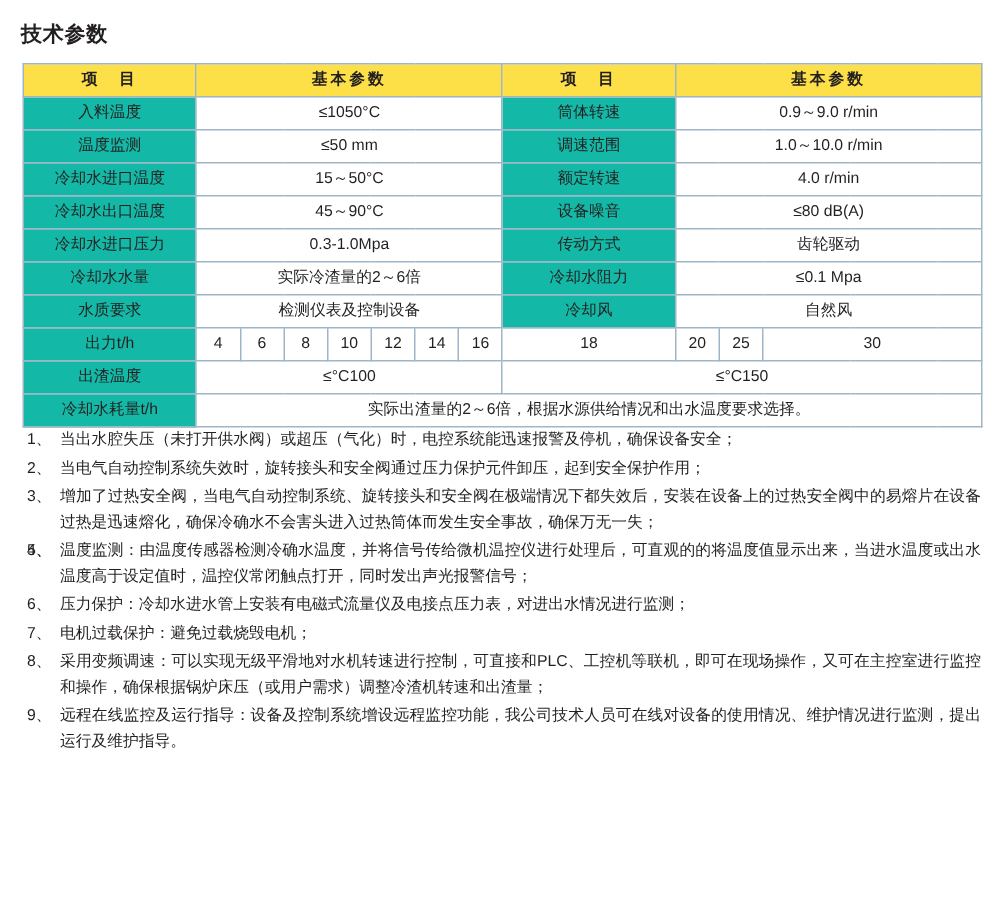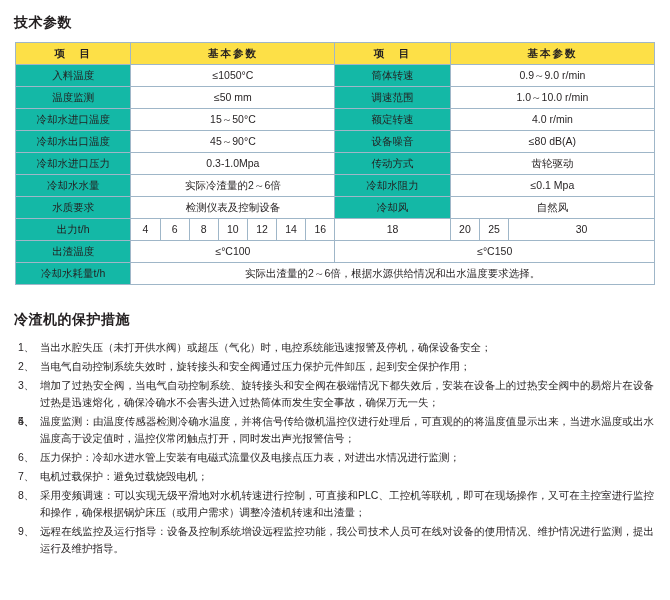--- a/index.html
+++ b/index.html
@@ -184,21 +184,20 @@
         <td class="val" colspan="8">≤°C150</td>
       </tr>
 
       <tr>
         <td class="lbl">冷却水耗量t/h</td>
         <td class="val" colspan="15">实际出渣量的2～6倍，根据水源供给情况和出水温度要求选择。</td>
       </tr>
     </tbody>
   </table>
 
-  <div class="protect-title">冷渣机的保护措施</div>
 
   <ol class="measures">
     <li>
       <span class="num">1、</span><span>当出水腔失压（未打开供水阀）或超压（气化）时，电控系统能迅速报警及停机，确保设备安全；</span>
     </li>
     <li>
       <span class="num">2、</span><span>当电气自动控制系统失效时，旋转接头和安全阀通过压力保护元件卸压，起到安全保护作用；</span>
     </li>
     <li>
       <span class="num">3、</span><span>增加了过热安全阀，当电气自动控制系统、旋转接头和安全阀在极端情况下都失效后，安装在设备上的过热安全阀中的易熔片在设备过热是迅速熔化，确保冷确水不会害头进入过热筒体而发生安全事故，确保万无一失；</span>

